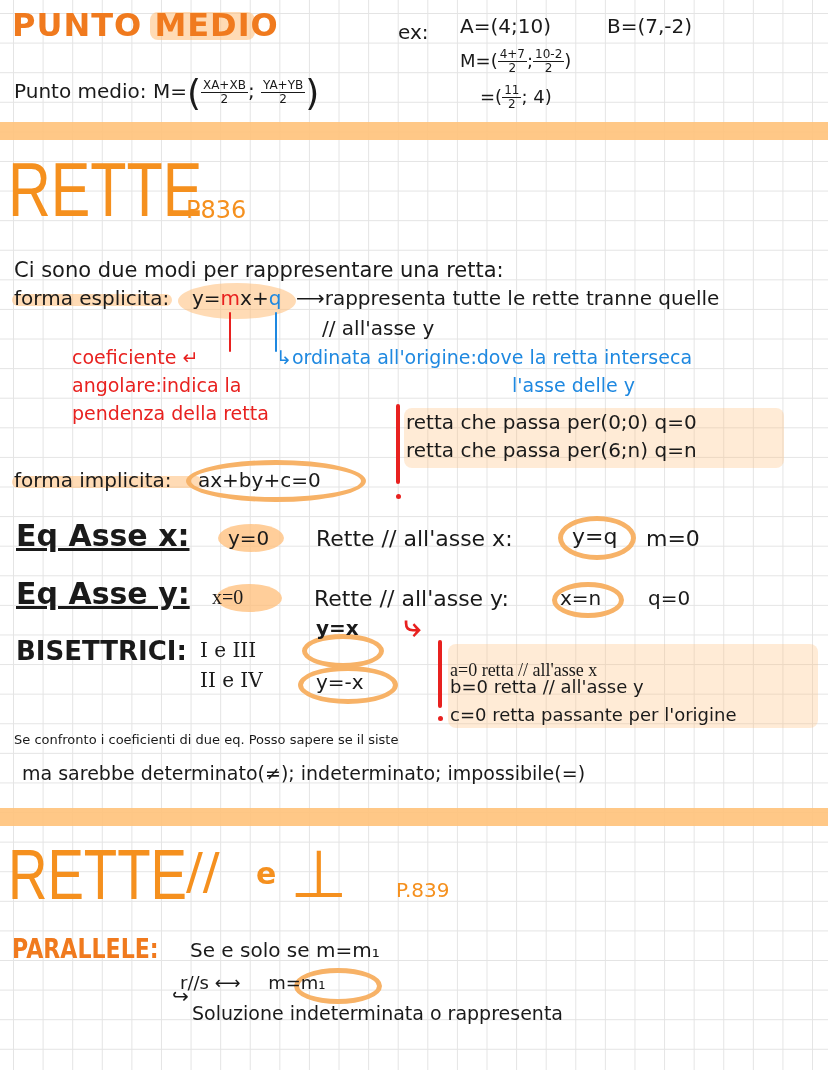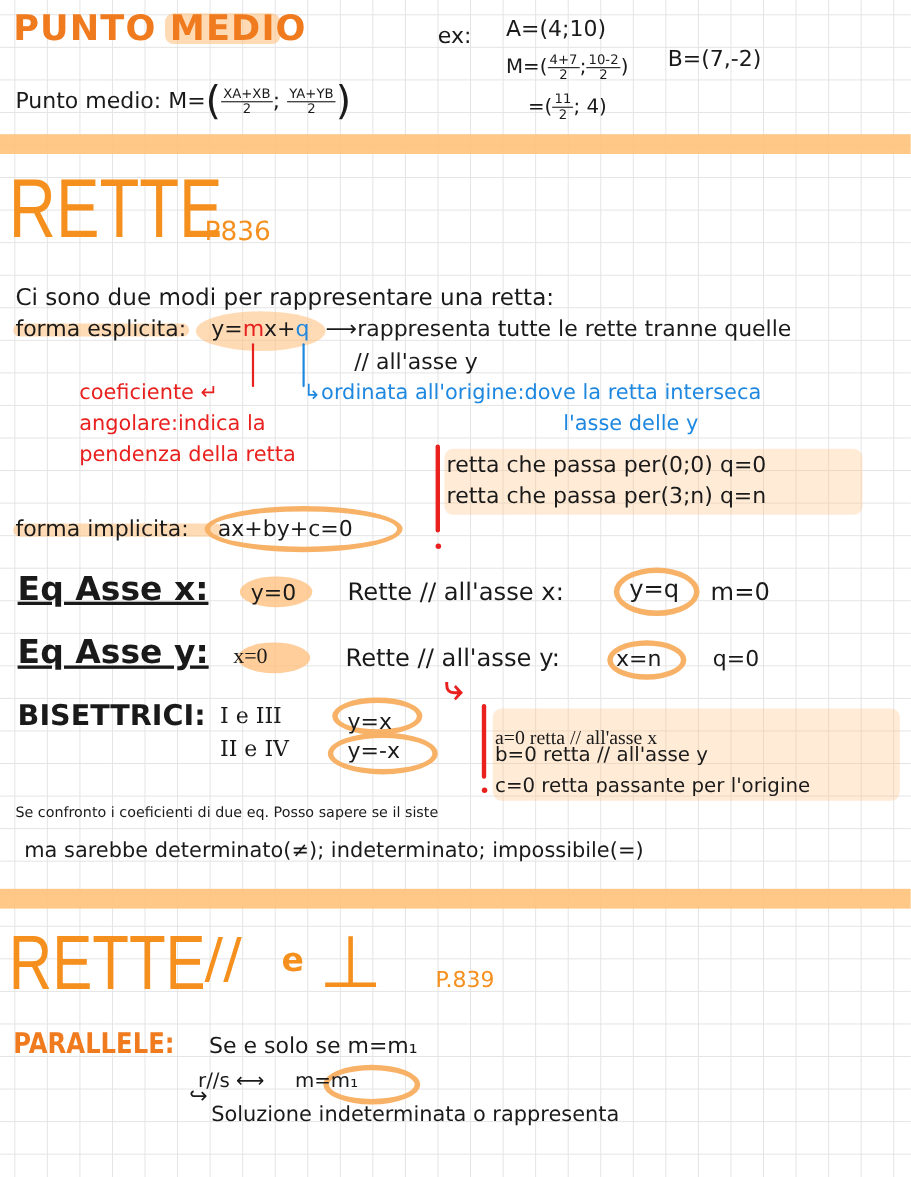--- a/index.html
+++ b/index.html
@@ -37,21 +37,21 @@
 <div class="abs title-orange" style="left:12px;top:6px;font-size:32px;">PUNTO   MEDIO</div>
 
 <div class="abs t" style="left:14px;top:72px;">
   <span>Punto medio:</span>
   <span>M=</span><span style="font-size:36px;vertical-align:middle;">(</span><span class="frac"><span class="num">XA+XB</span><span class="den">2</span></span>;
   <span class="frac"><span class="num">YA+YB</span><span class="den">2</span></span><span style="font-size:36px;vertical-align:middle;">)</span>
 </div>
 
 <div class="abs t" style="left:398px;top:20px;">ex:</div>
 <div class="abs t" style="left:460px;top:14px;">A=(4;10)</div>
-<div class="abs t" style="left:607px;top:14px;margin-top:27px;">B=(7,-2)</div>
+<div class="abs t" style="left:607px;top:14px;">B=(7,-2)</div>
 <div class="abs" style="left:460px;top:48px;font-size:18px;">
   <span>M=</span>(<span class="frac"><span class="num">4+7</span><span class="den">2</span></span>;<span class="frac"><span class="num">10-2</span><span class="den">2</span></span>)
 </div>
 <div class="abs" style="left:480px;top:84px;font-size:18px;">
   <span>=</span>(<span class="frac"><span class="num">11</span><span class="den">2</span></span><span>; 4)</span>
 </div>
 
 <div class="divider" style="top:122px;"></div>
 
 <div class="abs title-big" style="left:8px;top:150px;font-size:76px;line-height:80px;">RETTE</div>
@@ -75,21 +75,21 @@
 <div class="abs red" style="left:72px;top:374px;font-size:19px;">angolare:indica la</div>
 <div class="abs red" style="left:72px;top:402px;font-size:19px;">pendenza della retta</div>
 
 <div class="abs blue" style="left:276px;top:346px;font-size:19px;">↳ordinata all'origine:dove la retta interseca</div>
 <div class="abs blue" style="left:512px;top:374px;font-size:19px;">l'asse delle y</div>
 
 <div class="hl" style="left:404px;top:408px;width:380px;height:60px;opacity:0.3;"></div>
 <div class="bar" style="left:396px;top:404px;width:4px;height:80px;"></div>
 <div class="dot" style="left:396px;top:494px;"></div>
 <div class="abs t" style="left:406px;top:410px;">retta che passa per(0;0) q=0</div>
-<div class="abs t" style="left:406px;top:438px;">retta che passa per(3;n) q=n</div>
+<div class="abs t" style="left:406px;top:438px;">retta che passa per(6;n) q=n</div>
 
 <div class="hl" style="left:12px;top:476px;width:190px;height:12px;"></div>
 <div class="ring" style="left:186px;top:460px;width:180px;height:42px;"></div>
 <div class="abs t" style="left:14px;top:468px;text-align:right;">forma implicita:</div>
 <div class="abs t" style="left:198px;top:468px;">ax+by+c=0</div>
 
 <div class="abs bold-h" style="left:16px;top:518px;">Eq Asse x:</div>
 <div class="hl" style="left:218px;top:524px;width:66px;height:28px;border-radius:50%;opacity:0.75;"></div>
 <div class="abs t" style="left:228px;top:526px;">y=0</div>
 <div class="abs t" style="left:316px;top:526px;font-size:22px;">Rette // all'asse x:</div>
@@ -103,21 +103,21 @@
 <div class="abs t" style="left:314px;top:586px;font-size:22px;">Rette // all'asse y:</div>
 <div class="ring" style="left:552px;top:582px;width:72px;height:36px;"></div>
 <div class="abs t" style="left:560px;top:586px;">x=n</div>
 <div class="abs t" style="left:648px;top:586px;">q=0</div>
 
 <div class="abs" style="left:16px;top:636px;font-size:26px;font-weight:bold;">BISETTRICI:</div>
 <div class="abs t" style="left:200px;top:638px;font-family:'DejaVu Serif',serif;">I e III</div>
 <div class="abs t" style="left:200px;top:668px;font-family:'DejaVu Serif',serif;">II e IV</div>
 <div class="ring" style="left:302px;top:634px;width:82px;height:34px;"></div>
 <div class="ring" style="left:298px;top:666px;width:100px;height:38px;"></div>
-<div class="abs t" style="left:316px;top:644px;">y=x</div>
+<div class="abs t" style="left:316px;top:616px;font-weight:bold;">y=x</div>
 <div class="abs t" style="left:316px;top:670px;">y=-x</div>
 
 <div class="abs red" style="left:404px;top:608px;font-size:30px;font-weight:bold;">⤷</div>
 <div class="hl" style="left:448px;top:644px;width:370px;height:84px;opacity:0.3;"></div>
 <div class="bar" style="left:438px;top:640px;width:4px;height:68px;"></div>
 <div class="dot" style="left:438px;top:716px;"></div>
 <div class="abs" style="left:450px;top:660px;font-size:18px;font-family:Liberation Serif, serif;">a=0  retta // all'asse x</div>
 <div class="abs" style="left:450px;top:676px;font-size:18px;">b=0  retta // all'asse y</div>
 <div class="abs" style="left:450px;top:704px;font-size:18px;">c=0  retta passante per l'origine</div>
 

